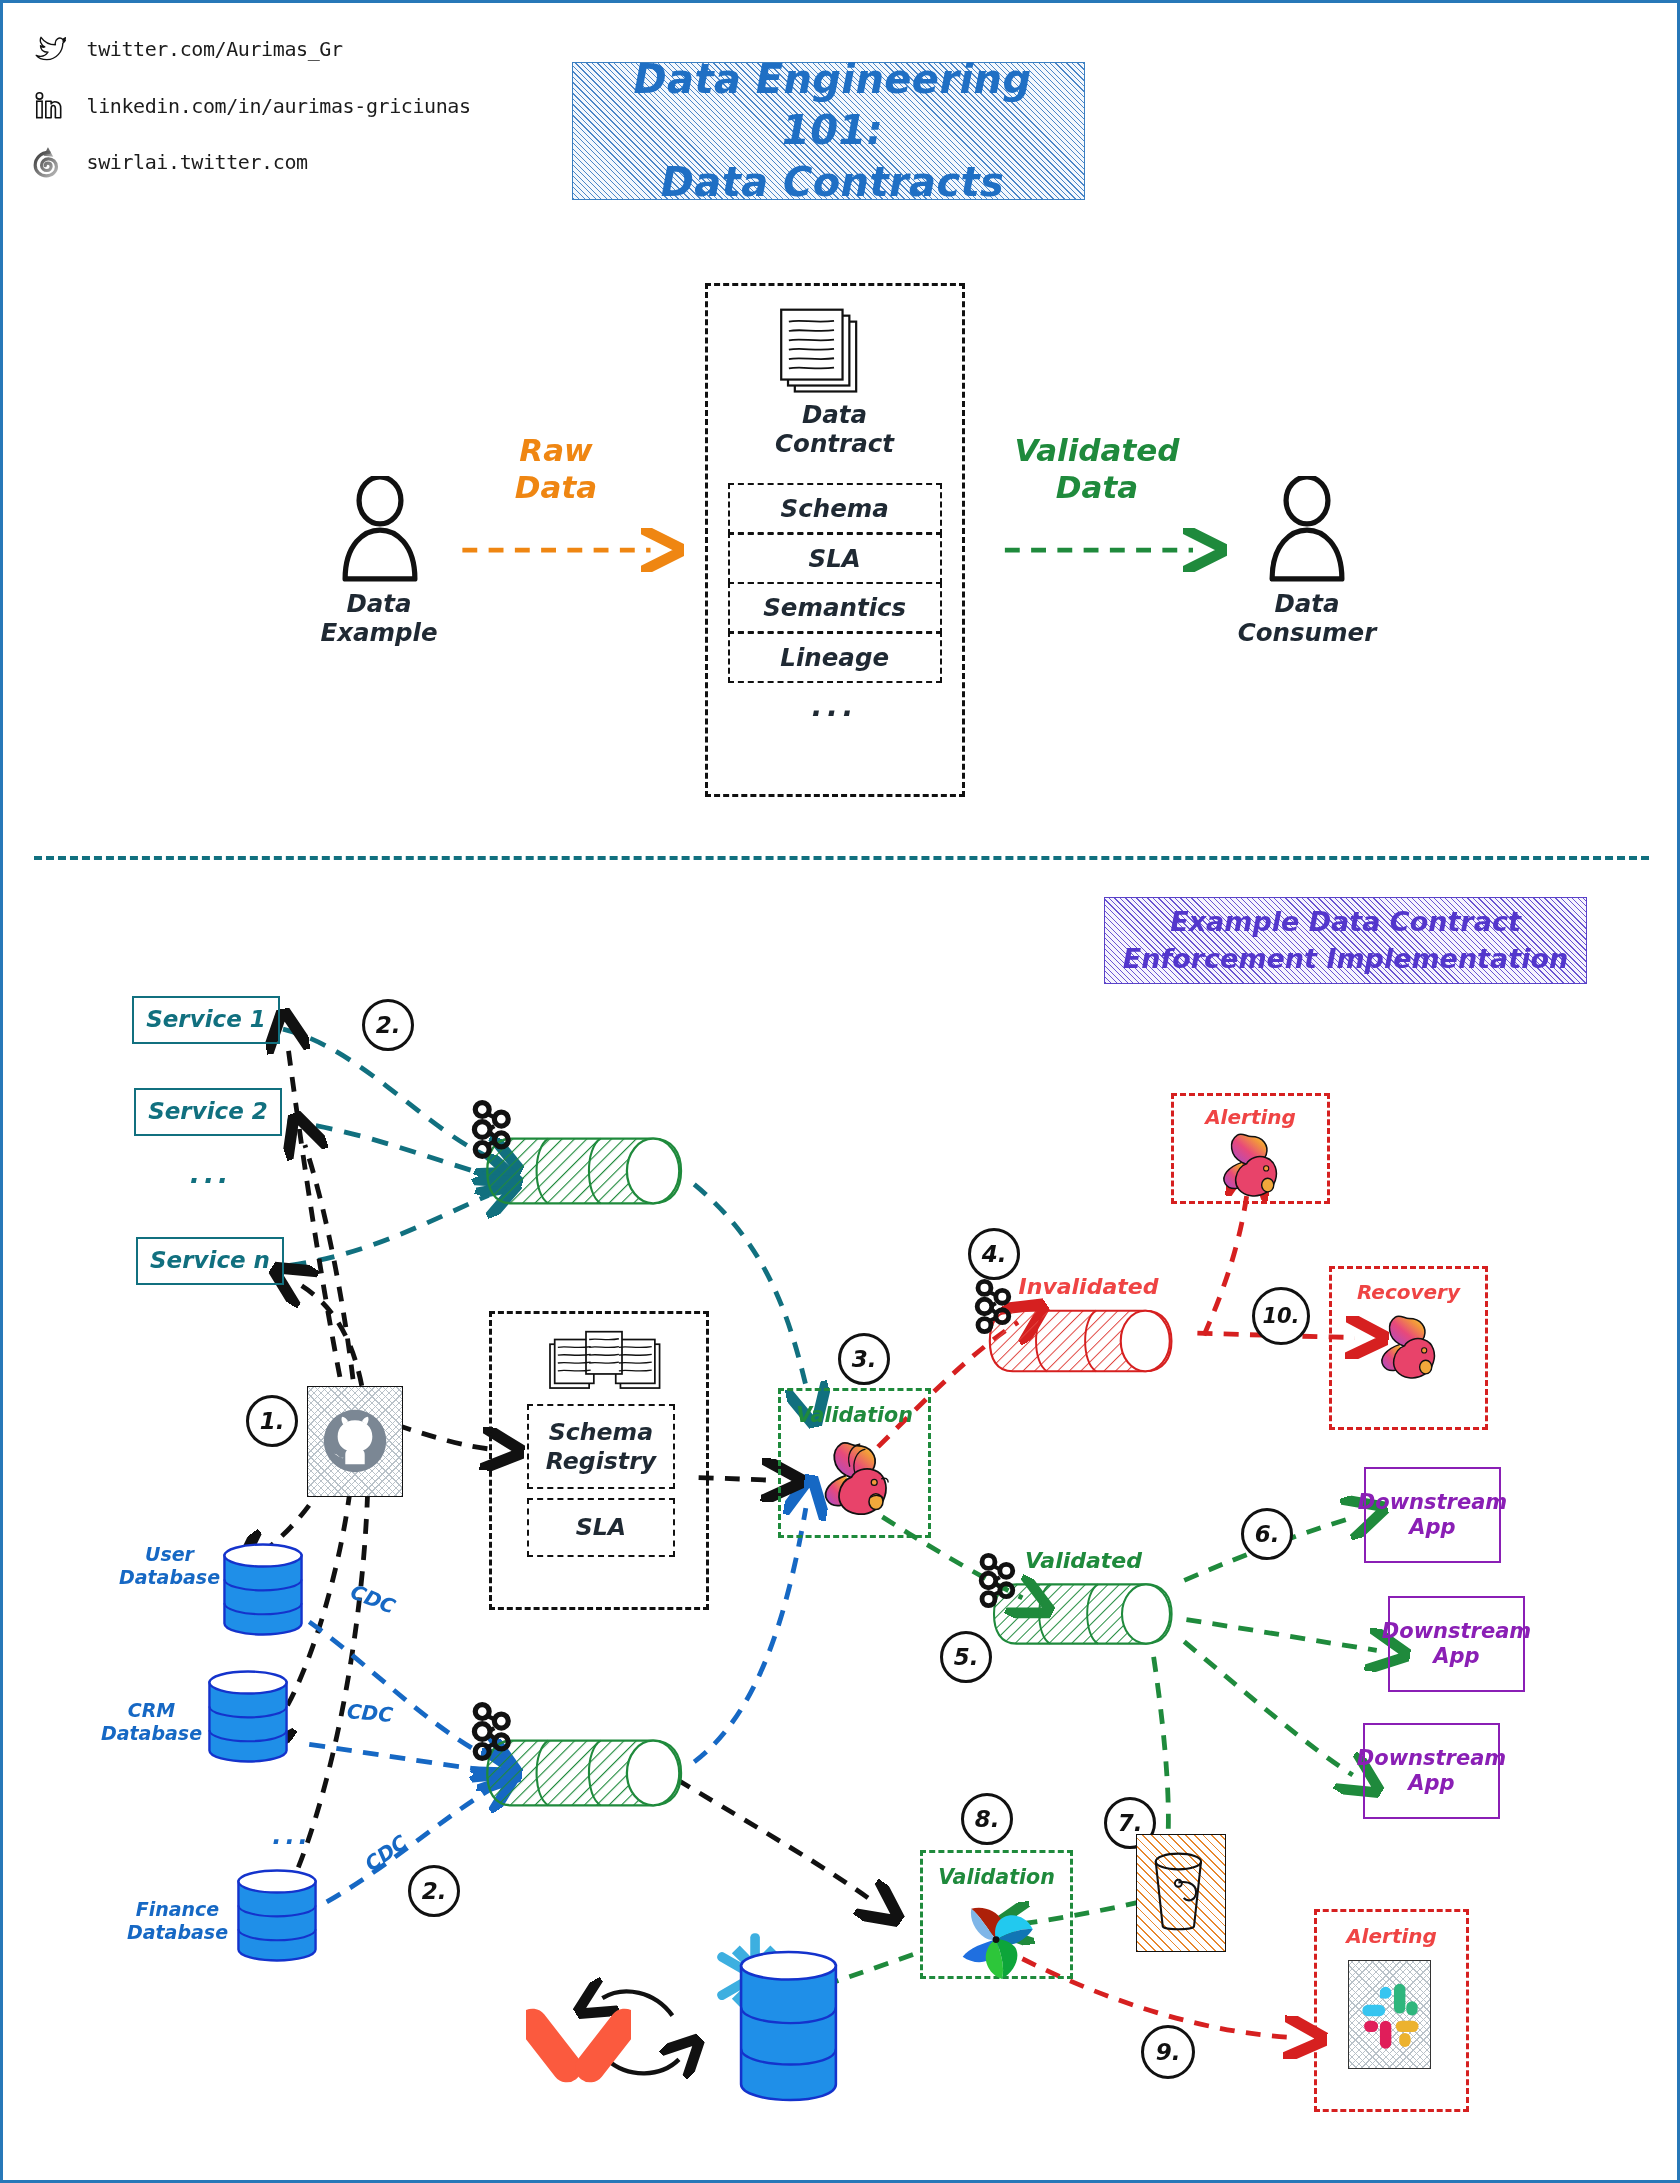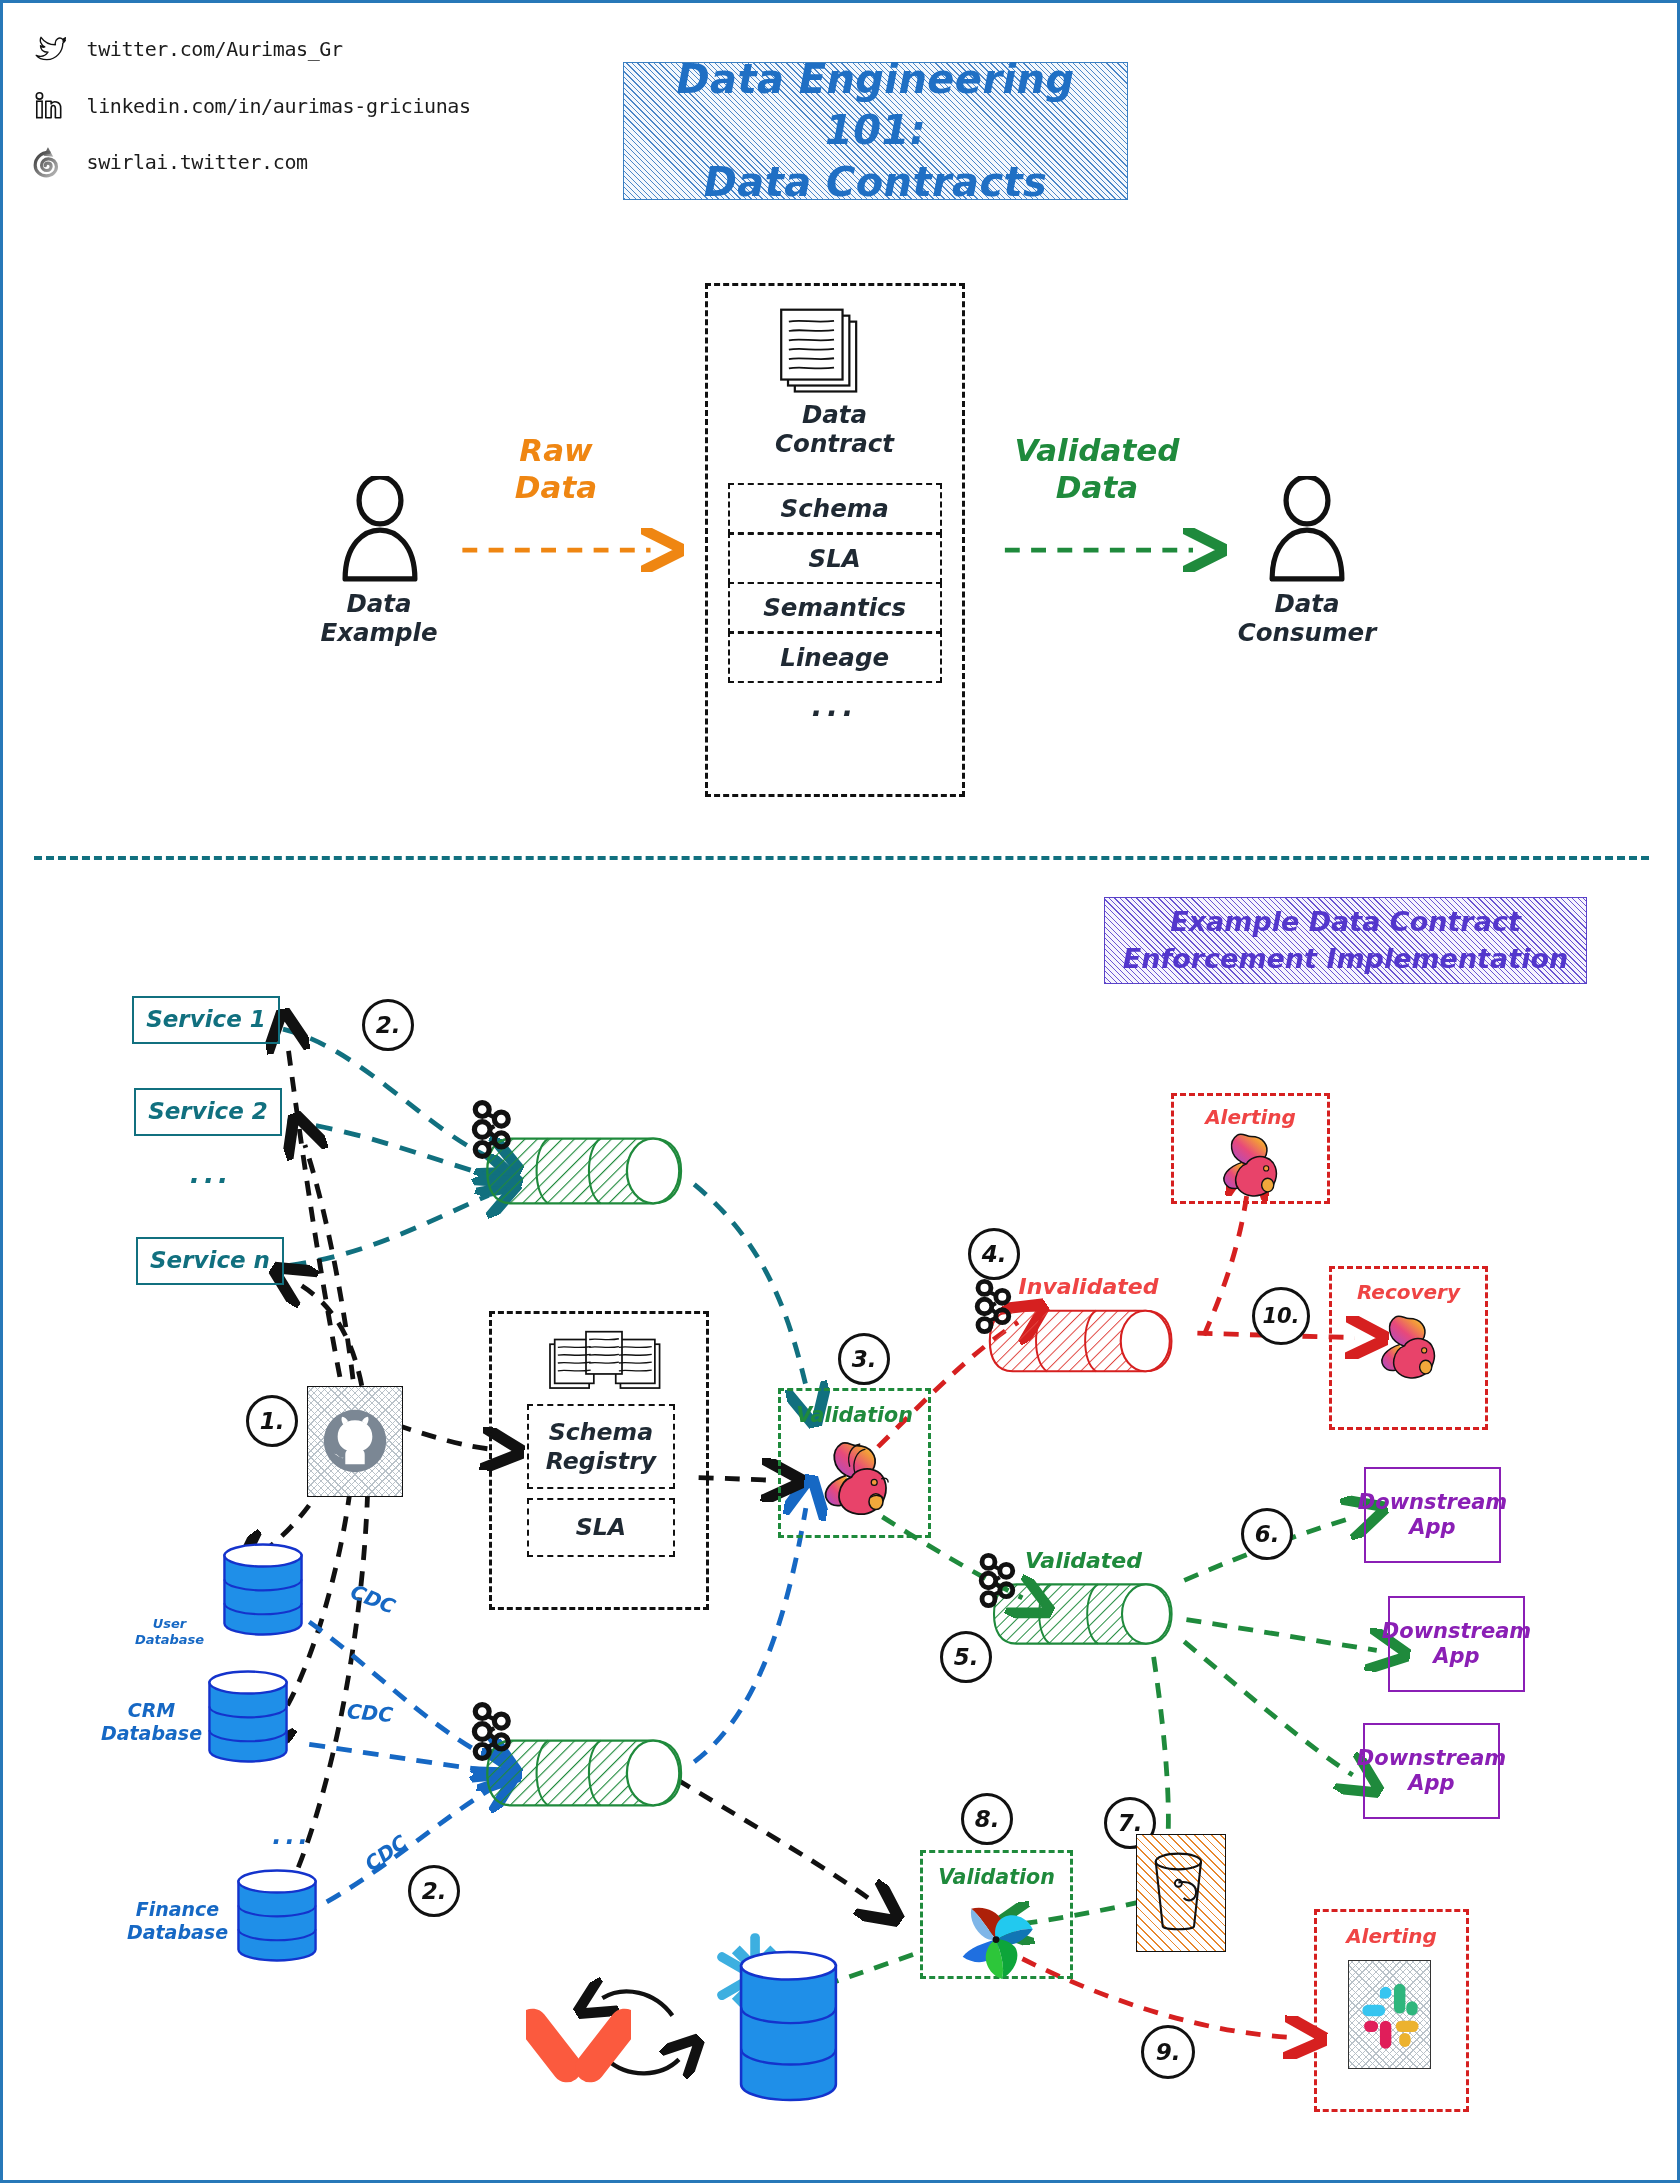--- a/index.html
+++ b/index.html
@@ -186,21 +186,21 @@
             </linearGradient>
           </defs>
           <path d="M30,4 L40,22 L22,20 Z" fill="url(#swg)"></path>
           <path d="M32,14 C16,14 6,26 6,38 C6,50 16,58 27,58 C38,58 46,50 46,41 C46,32 39,26 31,26 C23,26 18,32 18,38 C18,44 23,48 28,48 C33,48 36,44 36,40 C36,36 33,34 30,34 C27,34 25,36 25,39" fill="none" stroke="url(#swg)" stroke-width="6" stroke-linecap="round"></path>
         </svg>
       </span>
       <span class="social-text">swirlai.twitter.com</span>
     </div>
   </div>
 
-  <div class="abs title-box" style="left:620px;top:59px;width:503px;height:136px;">
+  <div class="abs title-box" style="left:569px;top:59px;width:503px;height:136px;padding-left:8px;">
     <div class="title-text">
       <div>Data Engineering 101:</div>
       <div>Data Contracts</div>
     </div>
   </div>
 
   <div class="abs person" style="left:333px;top:473px;">
     <svg width="88" height="109" viewBox="0 0 100 125">
       <ellipse cx="50" cy="28" rx="24" ry="27" fill="none" stroke="#111" stroke-width="6"></ellipse>
       <path d="M10,118 C10,78 32,62 50,62 C68,62 90,78 90,118 Z" fill="none" stroke="#111" stroke-width="6" stroke-linejoin="round"></path>
@@ -299,21 +299,21 @@
       <svg width="74" height="74" viewBox="0 0 64 64">
         <circle cx="32" cy="32" r="27" fill="#7b8794"></circle>
         <path d="M32,14 C23,14 17,20 17,28 C17,34 20,38 25,40 C24,41 23.6,42.5 23.6,44 L23.6,52 L40.4,52 L40.4,44 C40.4,42.5 40,41 39,40 C44,38 47,34 47,28 C47,20 41,14 32,14 Z" fill="#ffffff"></path>
         <path d="M22,18 C20,15 20,12 21,11 C23,11 25,13 26,15" fill="#ffffff"></path>
         <path d="M42,18 C44,15 44,12 43,11 C41,11 39,13 38,15" fill="#ffffff"></path>
         <path d="M23.6,46 C19,48 17,44 14,43 C17,43 18,46 21,47" fill="#ffffff"></path>
       </svg>
     </span>
   </div>
 
-  <div class="abs lbl lbl-blue" style="left:101px;top:1613px;width:131px;font-size:13px;">
+  <div class="abs lbl lbl-blue" style="left:101px;top:1540px;width:131px;font-size:19px;">
     <div>User</div>
     <div>Database</div>
   </div>
   <div class="abs" style="left:214px;top:1536px;">
     <svg width="92" height="101" viewBox="0 0 100 110">
       <path d="M8,18 L8,92 C8,99 28,104 50,104 C72,104 92,99 92,92 L92,18 Z" fill="#1f8fe8" stroke="#1433cc" stroke-width="2.6"></path>
       <ellipse cx="50" cy="18" rx="42" ry="12" fill="#fff" stroke="#1433cc" stroke-width="2.6"></ellipse>
       <path d="M8,44 C8,51 28,56 50,56 C72,56 92,51 92,44" fill="none" stroke="#1433cc" stroke-width="2.3"></path>
       <path d="M8,70 C8,77 28,82 50,82 C72,82 92,77 92,70" fill="none" stroke="#1433cc" stroke-width="2.3"></path>
     </svg>

